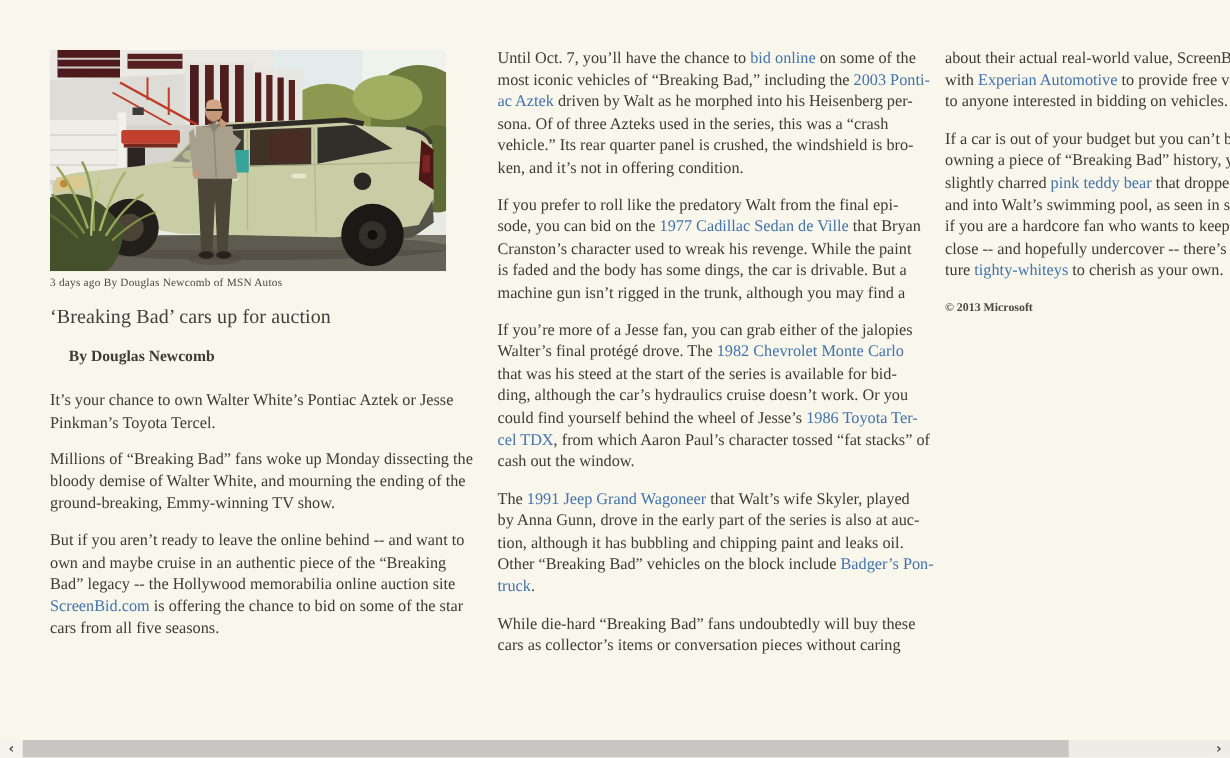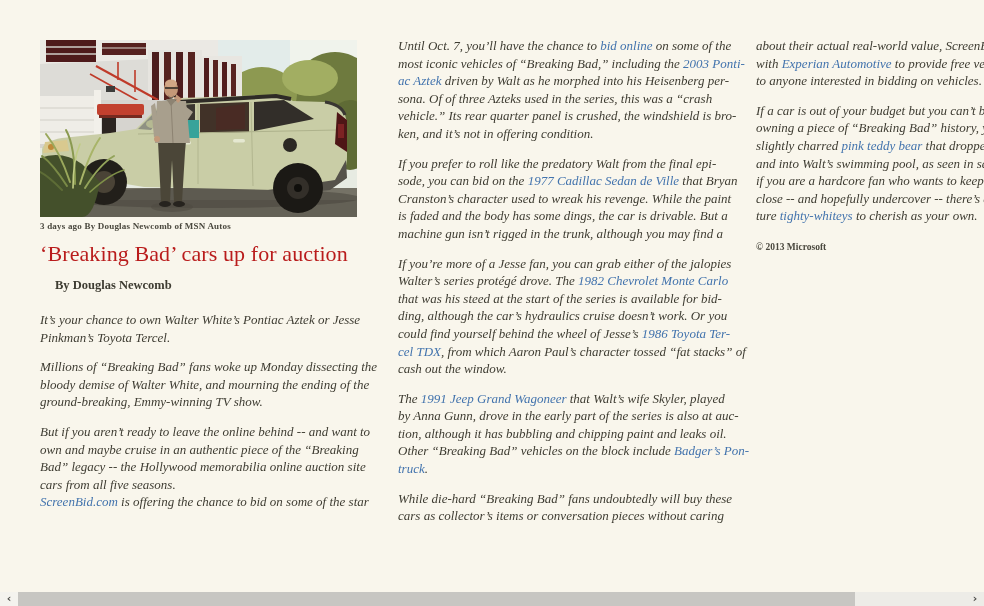--- a/index.html
+++ b/index.html
@@ -5,26 +5,26 @@
   html, body { margin:0; padding:0; background:#f9f6ec; }
   body { width:984px; height:606px; overflow:hidden;
          font-family:"Liberation Serif", serif; }
   .viewport { position:relative; width:984px; height:606px; overflow:hidden; background:#f9f6ec; }
   .col { position:absolute; top:0; }
   .col1 { left:40px; width:318px; }
   .col2 { left:398px; width:318px; }
   .col3 { left:756px; width:320px; }
   .photo { margin-top:40px; width:317px; height:177px; overflow:hidden; }
   .photo svg { display:block; }
-  .caption { margin-top:4px; font-size:9px; line-height:11px; font-weight:bold;
+  .caption { margin-top:4px; font-size:9px; line-height:11px; font-weight:normal;
              color:#4a483e; letter-spacing:0.2px; }
-  .headline { margin:9px 0 0 0; font-size:22px; line-height:26px; font-weight:normal;
-              color:#b91c1c; letter-spacing:0.1px; }
+  .headline { margin:9px 0 0 0; font-size:16px; line-height:26px; font-weight:normal;
+              color:#404040; letter-spacing:0.1px; }
   .byline { margin-top:11px; font-size:12.5px; line-height:15px; font-weight:bold; color:#3e3c32;margin-left:15px; }
-  .paras { margin-top:18px;font-style:italic; }
+  .paras { margin-top:18px; }
   .paras-top { margin-top:37px; }
   .para { margin:0 0 12px 0; font-size:13px; line-height:17.6px; color:#3e3c32; }
   .line { white-space:nowrap; }
   .lnk { color:#4273ad; text-decoration:none; cursor:pointer; }
   .copyright { margin-top:16px; font-size:9.5px; line-height:12px; font-weight:bold; color:#4a483e; }
   .hscroll { position:absolute; left:0; bottom:0; width:984px; height:14px; background:#edece7; }
   .hthumb { position:absolute; left:18px; top:0; width:837px; height:14px; background:#c7c6c2; }
   .harrow { position:absolute; top:0; width:18px; height:14px; background:#f4f3ee;
             display:flex; align-items:center; justify-content:center;
             color:#4b4b47; font-family:"DejaVu Sans", sans-serif; font-size:11px;
@@ -147,22 +147,22 @@
         </div>
         <div class="para">
           <div class="line"><span>Millions of “Breaking Bad” fans woke up Monday dissecting the</span></div>
           <div class="line"><span>bloody demise of Walter White, and mourning the ending of the</span></div>
           <div class="line"><span>ground-breaking, Emmy-winning TV show.</span></div>
         </div>
         <div class="para">
           <div class="line"><span>But if you aren’t ready to leave the online behind -- and want to</span></div>
           <div class="line"><span>own and maybe cruise in an authentic piece of the “Breaking</span></div>
           <div class="line"><span>Bad” legacy -- the Hollywood memorabilia online auction site</span></div>
+          <div class="line"><a class="lnk">ScreenBid.com</a><span> is offering the chance to bid on some of the star</span></div>
           <div class="line"><span>cars from all five seasons.</span></div>
-          <div class="line"><a class="lnk">ScreenBid.com</a><span> is offering the chance to bid on some of the star</span></div>
         </div>
       </div>
   </div>
 
   <div class="col col2">
     <div class="paras paras-top">
         <div class="para">
           <div class="line"><span>Until Oct. 7, you’ll have the chance to </span><a class="lnk">bid online</a><span> on some of the</span></div>
           <div class="line"><span>most iconic vehicles of “Breaking Bad,” including the </span><a class="lnk">2003 Ponti-</a></div>
           <div class="line"><a class="lnk">ac Aztek</a><span> driven by Walt as he morphed into his Heisenberg per-</span></div>
@@ -172,21 +172,21 @@
         </div>
         <div class="para">
           <div class="line"><span>If you prefer to roll like the predatory Walt from the final epi-</span></div>
           <div class="line"><span>sode, you can bid on the </span><a class="lnk">1977 Cadillac Sedan de Ville</a><span> that Bryan</span></div>
           <div class="line"><span>Cranston’s character used to wreak his revenge. While the paint</span></div>
           <div class="line"><span>is faded and the body has some dings, the car is drivable. But a</span></div>
           <div class="line"><span>machine gun isn’t rigged in the trunk, although you may find a</span></div>
         </div>
         <div class="para">
           <div class="line"><span>If you’re more of a Jesse fan, you can grab either of the jalopies</span></div>
-          <div class="line"><span>Walter’s series protégé drove. The </span><a class="lnk">1982 Chevrolet Monte Carlo</a></div>
+          <div class="line"><span>Walter’s final protégé drove. The </span><a class="lnk">1982 Chevrolet Monte Carlo</a></div>
           <div class="line"><span>that was his steed at the start of the series is available for bid-</span></div>
           <div class="line"><span>ding, although the car’s hydraulics cruise doesn’t work. Or you</span></div>
           <div class="line"><span>could find yourself behind the wheel of Jesse’s </span><a class="lnk">1986 Toyota Ter-</a></div>
           <div class="line"><a class="lnk">cel TDX</a><span>, from which Aaron Paul’s character tossed “fat stacks” of</span></div>
           <div class="line"><span>cash out the window.</span></div>
         </div>
         <div class="para">
           <div class="line"><span>The </span><a class="lnk">1991 Jeep Grand Wagoneer</a><span> that Walt’s wife Skyler, played</span></div>
           <div class="line"><span>by Anna Gunn, drove in the early part of the series is also at auc-</span></div>
           <div class="line"><span>tion, although it has bubbling and chipping paint and leaks oil.</span></div>

